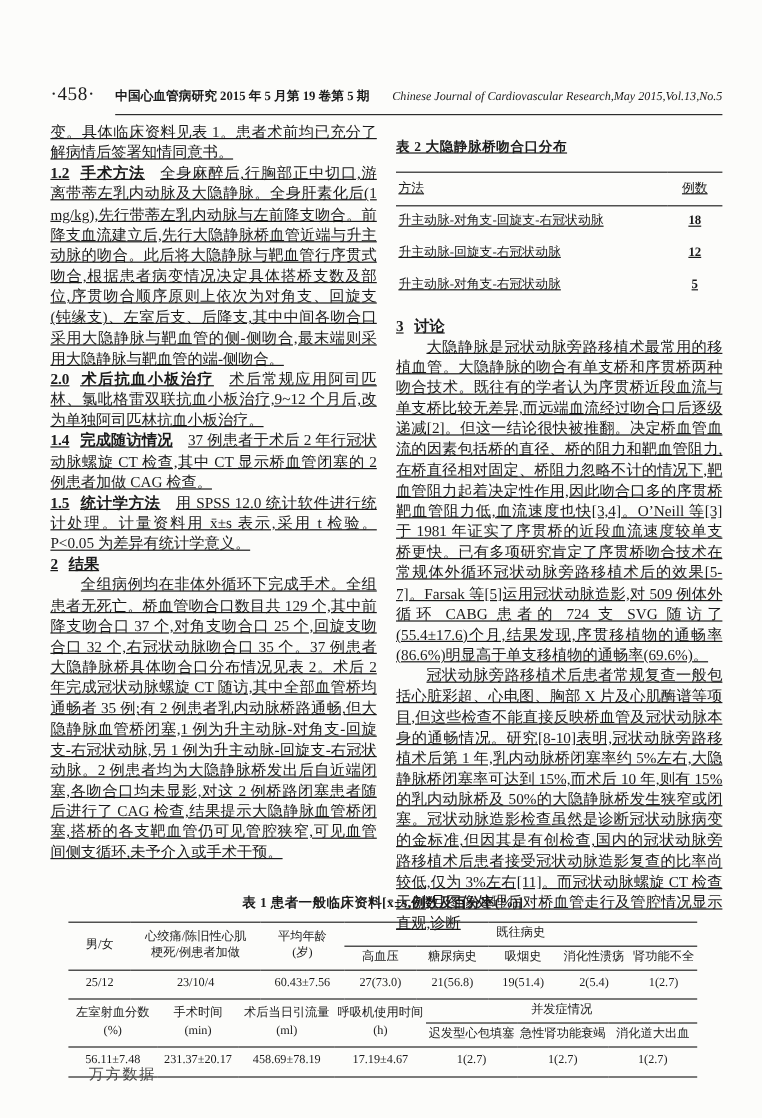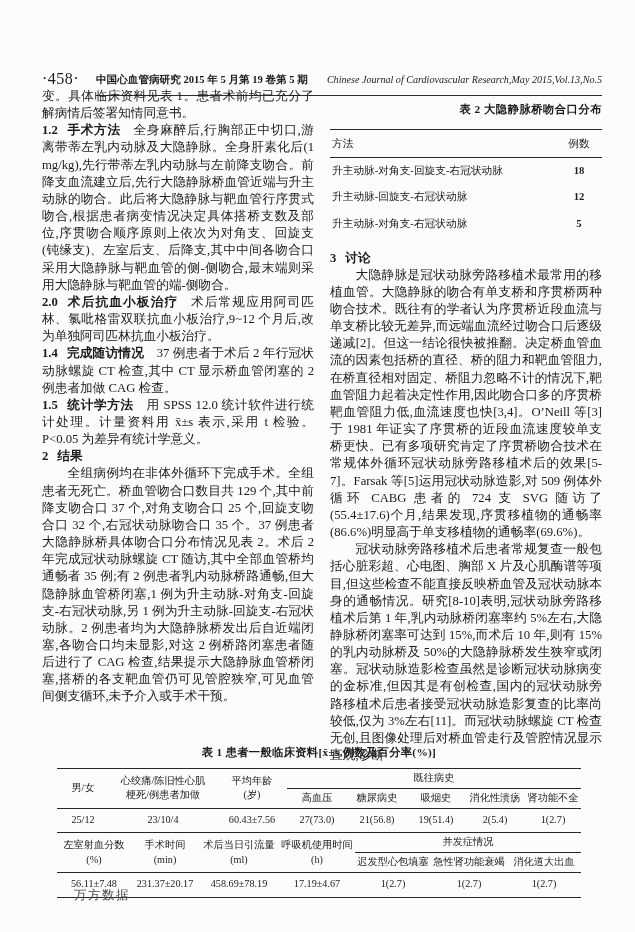--- a/index.html
+++ b/index.html
@@ -21,32 +21,32 @@
   .head-titles {
     flex: 1; border-bottom: 1.5px solid #2c2c2c; padding-bottom: 8px;
     display: flex; align-items: baseline; justify-content: space-between; gap: 8px;
     white-space: nowrap;
   }
   .jcn { font-weight: bold; font-size: 10.6px; }
   .jen { font-style: italic; font-size: 10.1px; }
 
   
   .columns {
-    position: absolute; left: 42px; top: 88px; width: 560px;
-    display: flex; gap: 16px;
+    position: absolute; left: 42px; top: 102px; width: 560px;
+    display: flex; gap: 16px; text-decoration: underline;
   }
   .col { width: 272px; font-size: 12.7px; line-height: 17.15px; text-align: justify; text-justify: inter-character; }
   .para { margin: 0; }
   .indent { text-indent: 2em; }
   .secnum { font-weight: bold; margin-right: .7em; }
   .sectitle { font-weight: bold; margin-right: 1em; }
   .headline { font-weight: bold; }
 
   
-  .t2-title { text-align: right; font-weight: bold; font-size: 11.3px; margin: 13px 0 11px; letter-spacing: .5px; }
+  .t2-title { text-align: left; font-weight: bold; font-size: 11.3px; margin: 13px 0 11px; letter-spacing: .5px; }
   .t2-table { width: 100%; border-collapse: collapse; font-size: 10.7px; margin-bottom: 13px; }
   .t2-table td { padding: 4.6px 2px; }
   .t2-table tr.h td { border-top: 1.4px solid #262626; border-bottom: 1px solid #262626; text-align: center; }
   .t2-table td.m { text-align: left; }
   .t2-table tr.h td.m { text-align: left; }
   .t2-table td.c { width: 46px; text-align: center; }
   .t2-table tr.r td.c { font-weight: bold; }
   .t2-table tr.r.last td { border-bottom: 1.4px solid #262626; }
 
   

